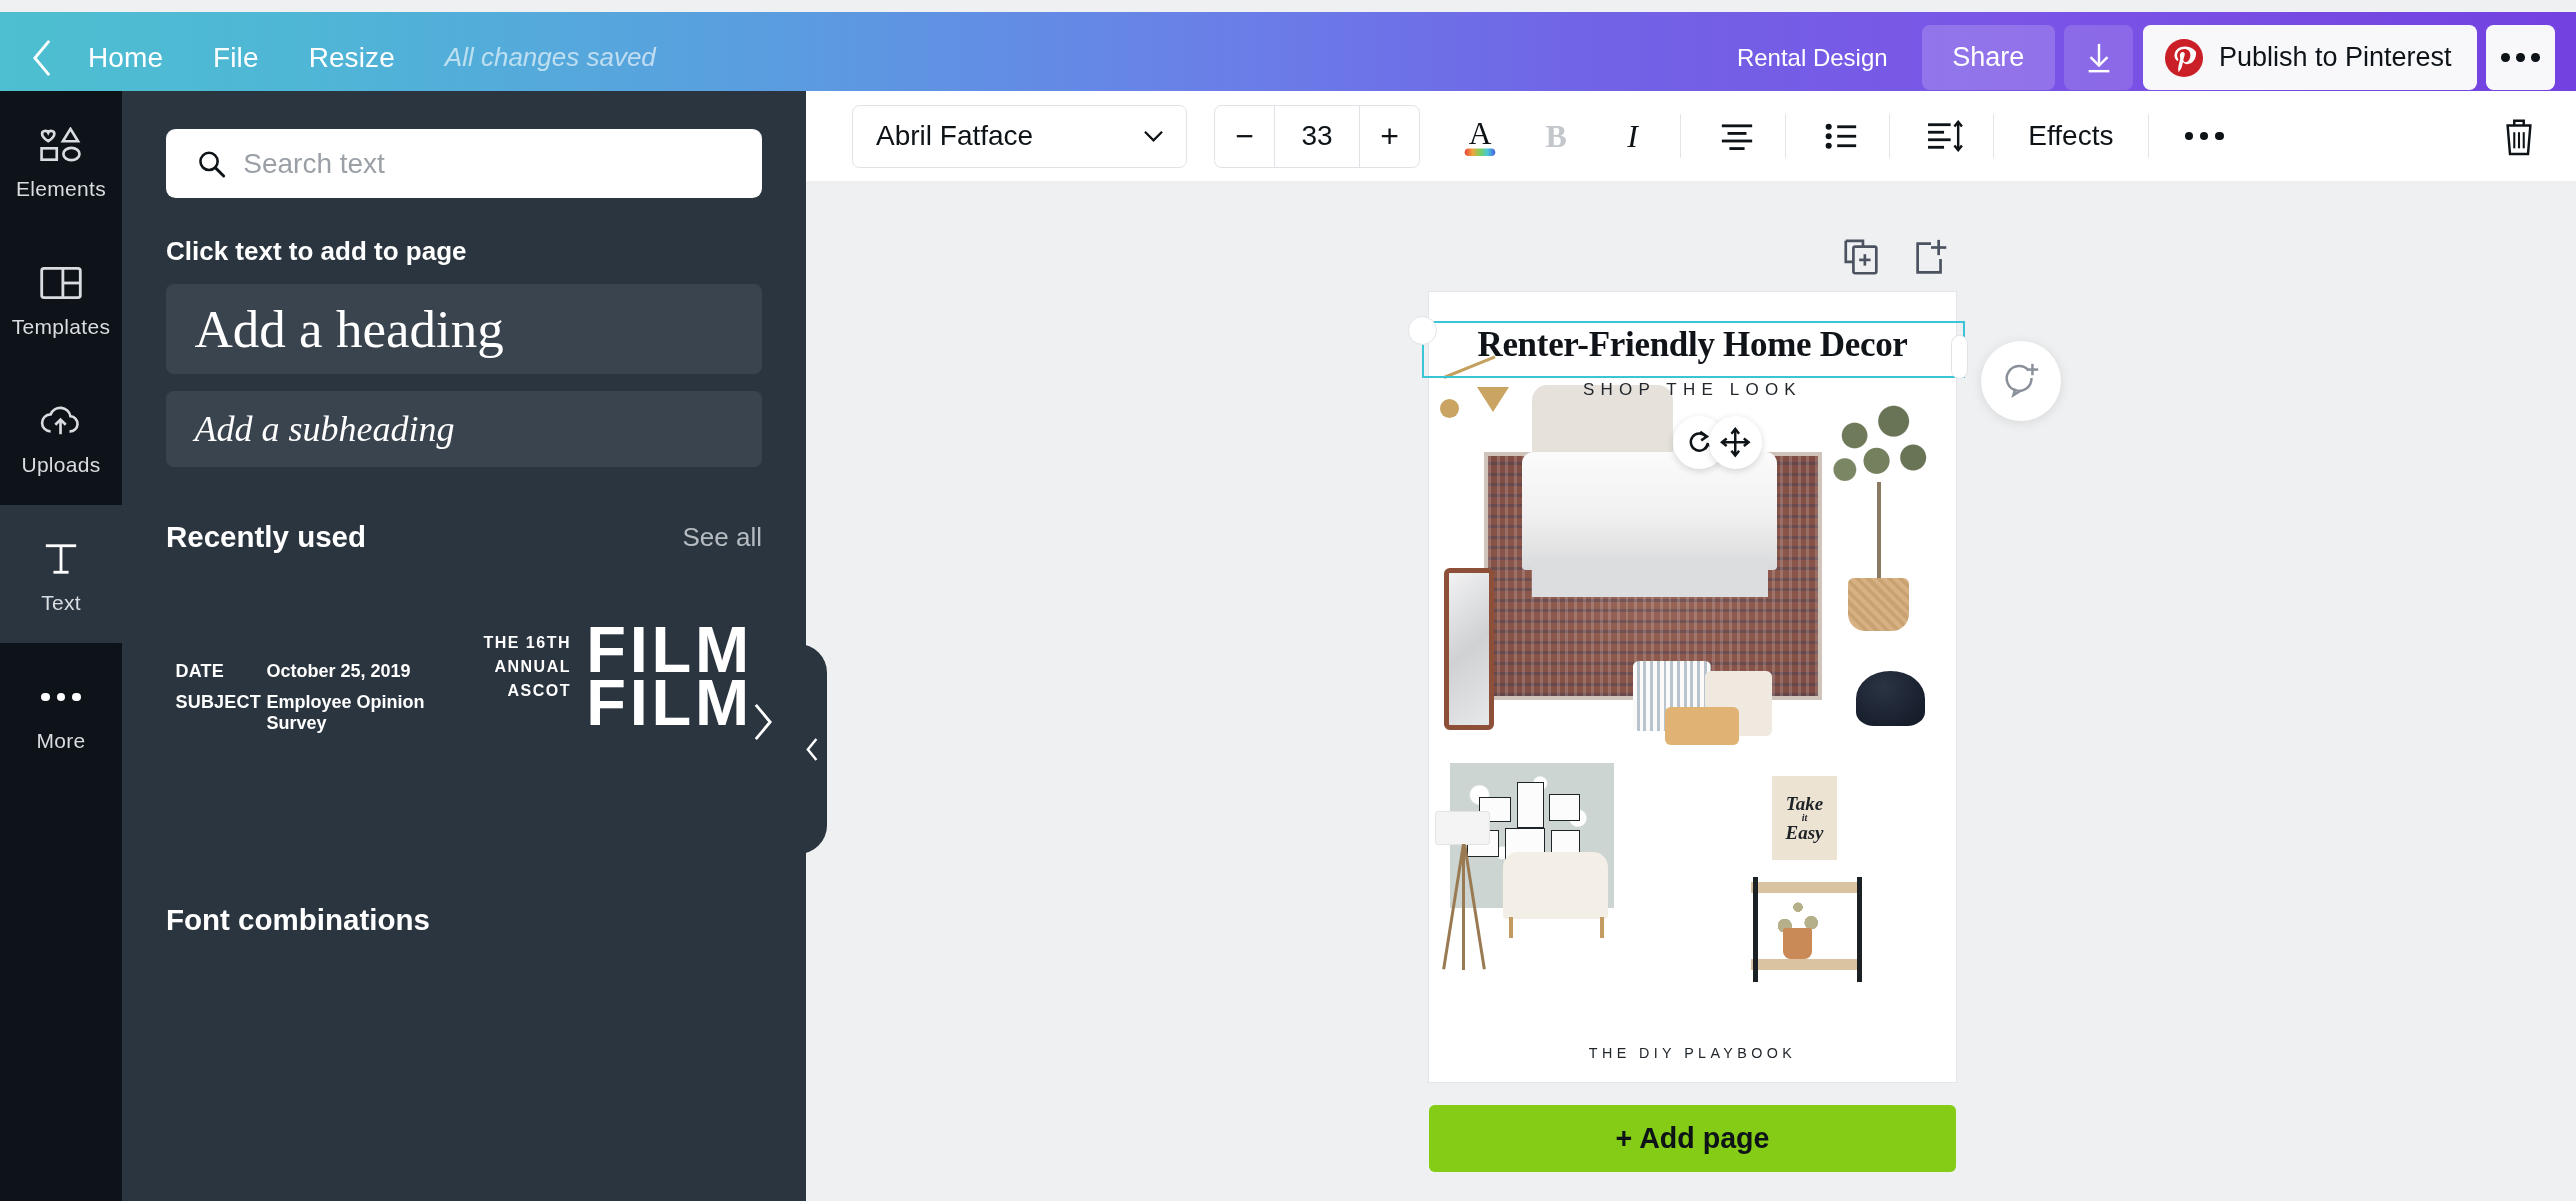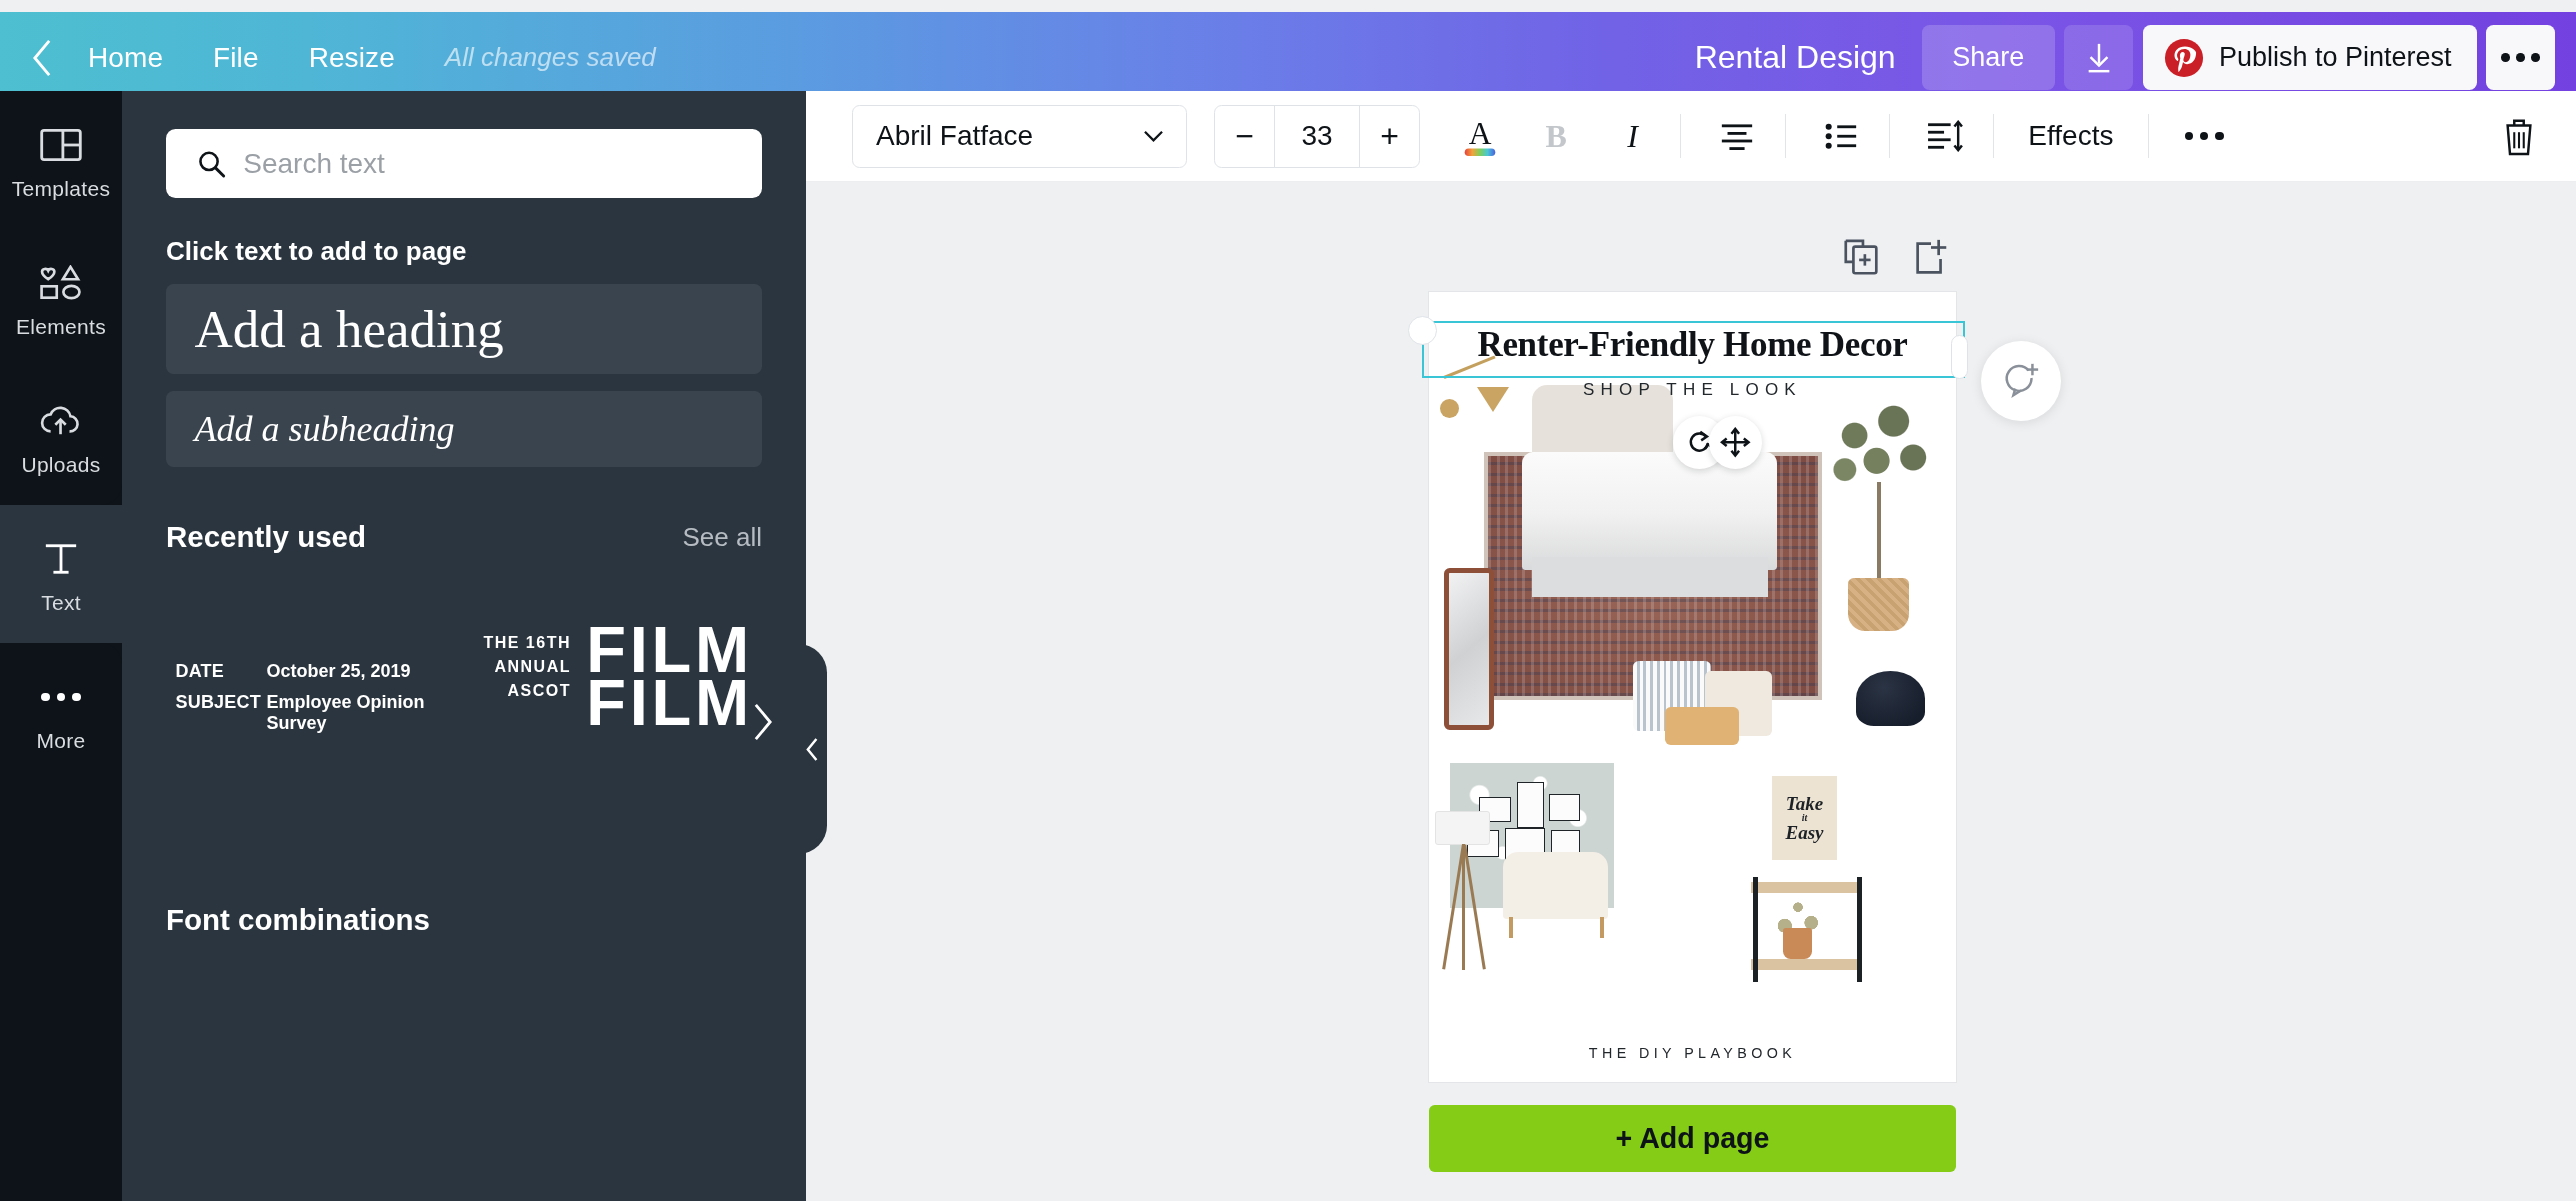--- a/index.html
+++ b/index.html
@@ -24,21 +24,21 @@
   .tb-item {
     color: #ffffff; font-size: 28px; padding: 0 25px; cursor: pointer;
     letter-spacing: 0.1px; white-space: nowrap;
   }
   .tb-saved {
     color: rgba(255,255,255,.62); font-size: 26px; font-style: italic;
     margin-left: 25px; white-space: nowrap;
   }
   .tb-spacer { flex: 1 1 auto; }
   .tb-title {
-    color: #ffffff; font-size: 32px; margin-right: 26px; white-space: nowrap;
+    color: #ffffff; font-size: 24px; margin-right: 34px; white-space: nowrap;
   }
   .tb-share {
     background: rgba(255,255,255,.18); color: #fff; font-size: 27px;
     height: 65px; display:flex; align-items:center; padding: 0 30.5px;
     border-radius: 7.6px; margin-right: 9.5px; cursor: pointer; white-space: nowrap;
   }
   .tb-dl {
     background: rgba(255,255,255,.14); height: 65px; width: 69px;
     border-radius: 7.6px; display:flex; align-items:center; justify-content:center;
     margin-right: 9.5px; cursor: pointer;
@@ -383,39 +383,39 @@
         <i></i>
         <i></i>
       </span>
   </div>
 </div>
 
 <div class="rail">
 
   <div class="rail-item">
     <span class="rail-ico">
-      <svg width="42" height="32" viewBox="0 0 44 34">
-        <rect x="1.5" y="1.5" width="41" height="31" rx="2.5" fill="none" stroke="#d9dde1" stroke-width="3"></rect>
-        <line x1="24" y1="2" x2="24" y2="32" stroke="#d9dde1" stroke-width="3"></line>
-        <line x1="24" y1="17" x2="43" y2="17" stroke="#d9dde1" stroke-width="3"></line>
-      </svg>
-    </span>
-    <span class="rail-lbl">Templates</span>
-  </div>
-
-  <div class="rail-item">
-    <span class="rail-ico">
       <svg width="46" height="36" viewBox="0 0 48 38">
         <path d="M4 7c0-3 5-4 6.5-1C12 3 17 4 17 7c0 3.5-6.5 8-6.5 8S4 10.5 4 7z" fill="none" stroke="#d9dde1" stroke-width="2.8"></path>
         <polygon points="34,2 42,15 26,15" fill="none" stroke="#d9dde1" stroke-width="2.8"></polygon>
         <rect x="3.5" y="22.5" width="16" height="12" fill="none" stroke="#d9dde1" stroke-width="2.8"></rect>
         <ellipse cx="35" cy="28.5" rx="8.5" ry="6.5" fill="none" stroke="#d9dde1" stroke-width="2.8"></ellipse>
       </svg>
     </span>
     <span class="rail-lbl">Elements</span>
+  </div>
+
+  <div class="rail-item">
+    <span class="rail-ico">
+      <svg width="42" height="32" viewBox="0 0 44 34">
+        <rect x="1.5" y="1.5" width="41" height="31" rx="2.5" fill="none" stroke="#d9dde1" stroke-width="3"></rect>
+        <line x1="24" y1="2" x2="24" y2="32" stroke="#d9dde1" stroke-width="3"></line>
+        <line x1="24" y1="17" x2="43" y2="17" stroke="#d9dde1" stroke-width="3"></line>
+      </svg>
+    </span>
+    <span class="rail-lbl">Templates</span>
   </div>
 
   <div class="rail-item">
     <span class="rail-ico">
       <svg width="46" height="34" viewBox="0 0 48 36">
         <path d="M13 29a9 9 0 0 1 0-18 11 11 0 0 1 21 2 7.5 7.5 0 0 1-1 16" fill="none" stroke="#d9dde1" stroke-width="2.8"></path>
         <line x1="23.5" y1="32" x2="23.5" y2="17" stroke="#d9dde1" stroke-width="2.8"></line>
         <polyline points="18,22 23.5,16.5 29,22" fill="none" stroke="#d9dde1" stroke-width="2.8"></polyline>
       </svg>
     </span>

